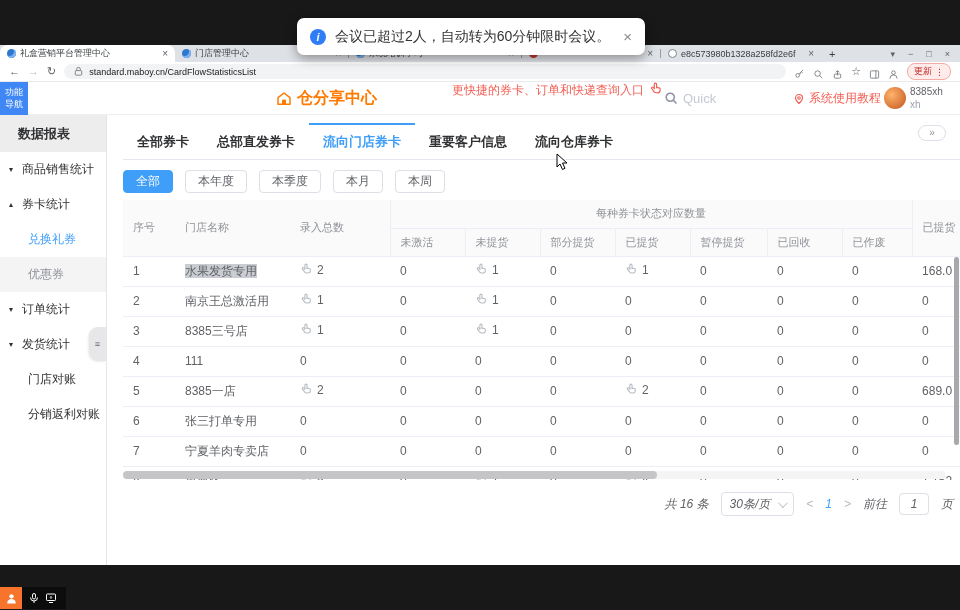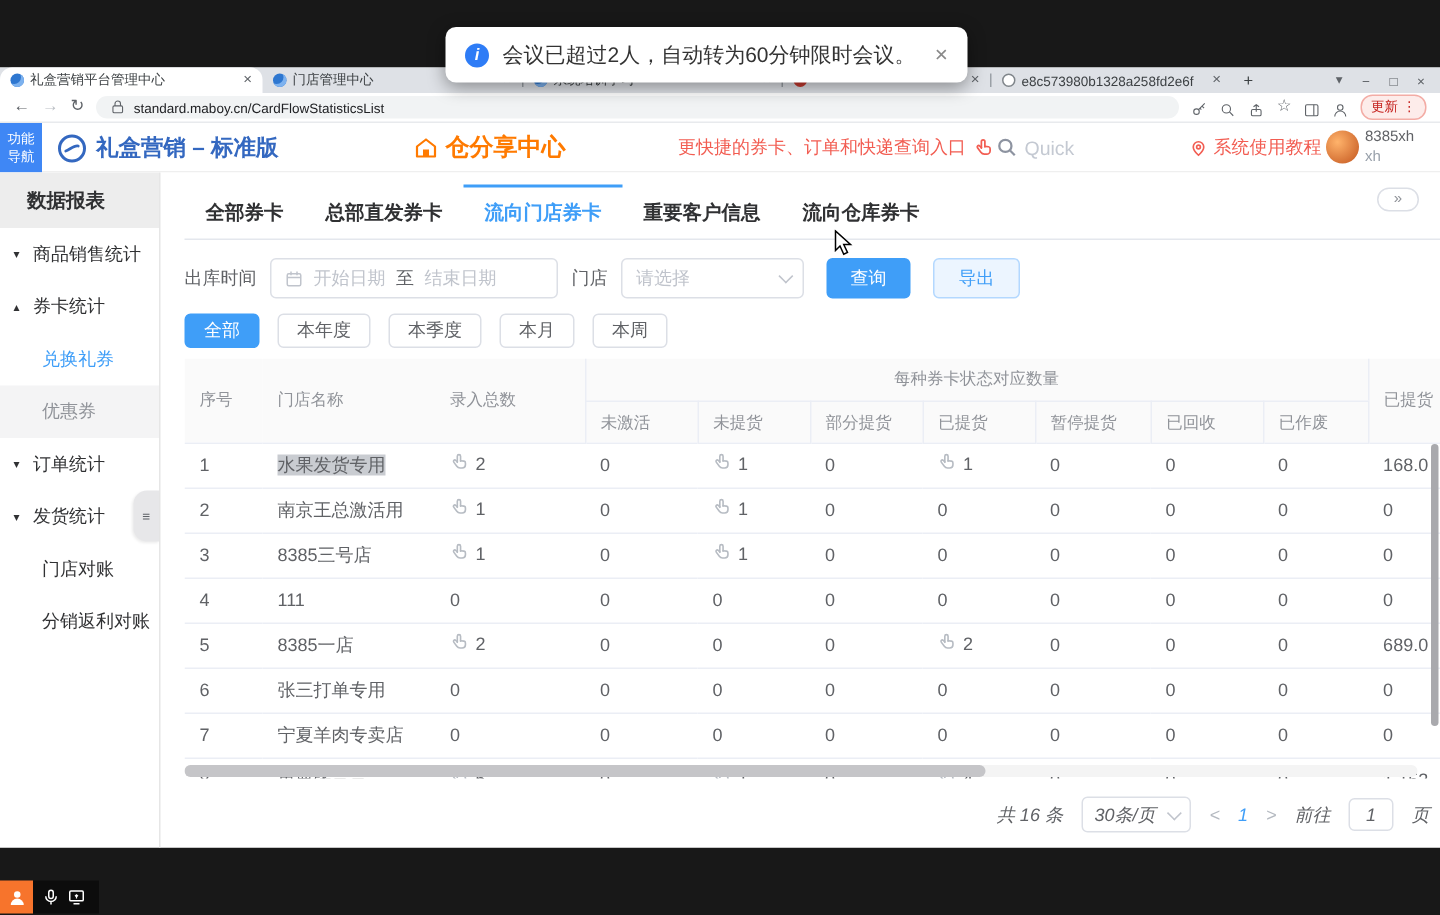--- a/index.html
+++ b/index.html
@@ -26,21 +26,21 @@
   .bicon{width:11px;height:11px;flex:none;}
   .bicon svg{width:100%;height:100%;stroke:#5f6368;fill:none;stroke-width:1.6;}
   .update-pill{display:flex;align-items:center;gap:3px;border:1px solid #f3aca5;background:#fdecea;color:#c5221f;border-radius:8px;padding:1px 6px;font-size:9px;}
   
   .appheader{position:relative;height:33px;background:#fff;border-bottom:1px solid #efefef;}
   .fnnav{position:absolute;left:0;top:0;width:28px;height:33px;background:#3f87f5;color:#fff;font-size:9px;text-align:center;display:flex;align-items:center;justify-content:center;line-height:1.3;padding:1px;}
   .brand{position:absolute;left:38px;top:0;height:33px;display:flex;align-items:center;gap:6px;}
   .logo{width:20px;height:20px;}
   .brandname{color:#3468c0;font-weight:bold;font-size:15px;white-space:nowrap;}
   .sharecenter{position:absolute;left:276px;top:0;height:33px;display:flex;align-items:center;gap:5px;color:#ff7a00;font-weight:bold;font-size:16px;}
-  .headtip{position:absolute;left:452px;top:0;height:33px;display:flex;align-items:center;gap:5px;color:#f25d52;font-size:12px;}
+  .headtip{position:absolute;left:452px;top:0;height:33px;display:flex;align-items:flex-start;gap:5px;color:#f25d52;font-size:12px;}
   .quick{position:absolute;left:664px;top:0;height:33px;display:flex;align-items:center;gap:4px;color:#c4c9d2;font-size:13px;}
   .tutorial{position:absolute;left:793px;top:0;height:33px;display:flex;align-items:center;gap:4px;color:#f25d52;font-size:12px;}
   .avatar{position:absolute;left:884px;top:5px;width:22px;height:22px;border-radius:50%;background:radial-gradient(circle at 35% 35%,#ffb36b,#c2541d);}
   .uid{position:absolute;left:910px;top:4px;font-size:10px;color:#606266;line-height:1.25;}
   
   .workspace{position:absolute;top:70px;left:0;width:960px;height:450px;display:flex;background:#fff;}
   .sidebar{width:107px;border-right:1px solid #e6e6e6;position:relative;flex:none;}
   .sbtitle{height:37px;background:#ededed;display:flex;align-items:center;padding-left:18px;font-weight:bold;font-size:13px;color:#303133;}
   .sbitem{display:flex;align-items:center;gap:5px;padding:9px 0 9px 9px;font-size:12px;color:#303133;cursor:default;}
   .sbitem .arr{font-size:8px;color:#303133;width:8px;}
@@ -174,27 +174,20 @@
             <path d="M4 21a8 8 0 0 1 16 0"></path>
           </svg></span>
       <span class="update-pill">
         <span>更新</span>
         <span>⋮</span>
       </span>
     </div>
 
     <div class="appheader">
       <div class="fnnav">功能导航</div>
-      <div class="brand">
-        <svg class="logo" viewBox="0 0 24 24">
-            <circle cx="12" cy="12" r="10" fill="none" stroke="#3468c0" stroke-width="2.4"></circle>
-            <path d="M7 14c3-1 7-5 10-4" fill="none" stroke="#3468c0" stroke-width="2.2" stroke-linecap="round"></path>
-          </svg>
-        <span class="brandname">礼盒营销 – 标准版</span>
-      </div>
       <div class="sharecenter">
         <svg width="16" height="16" viewBox="0 0 24 24">
             <path d="M3 10 12 3l9 7v10H3z" fill="none" stroke="#ff7a00" stroke-width="2.2" stroke-linejoin="round"></path>
             <rect x="9" y="13" width="6" height="7" fill="#ff7a00"></rect>
           </svg>
         <span>仓分享中心</span>
       </div>
       <div class="headtip">
         <span>更快捷的券卡、订单和快递查询入口</span>
         <svg width="14" height="14" viewBox="0 0 24 24" style="fill:none;stroke:#f25d52;stroke-width:2;stroke-linecap:round;stroke-linejoin:round;">
@@ -257,39 +250,20 @@
         <div class="sbhandle">≡</div>
       </aside>
       <section class="content">
         <div class="ctabs">
           <div class="ctab">全部券卡</div>
           <div class="ctab">总部直发券卡</div>
           <div class="ctab active">流向门店券卡</div>
           <div class="ctab">重要客户信息</div>
           <div class="ctab">流向仓库券卡</div>
           <div class="expandbtn">»</div>
-        </div>
-        <div class="filters">
-          <span>出库时间</span>
-          <div class="daterange">
-            <svg width="12" height="12" viewBox="0 0 24 24" style="fill:none;stroke:#c0c4cc;stroke-width:2;">
-                <rect x="3" y="5" width="18" height="16" rx="2"></rect>
-                <path d="M3 10h18M8 2v5M16 2v5"></path>
-              </svg>
-            <span class="ph">开始日期</span>
-            <span>至</span>
-            <span class="ph">结束日期</span>
-          </div>
-          <span>门店</span>
-          <div class="selectbox">
-            <span class="ph">请选择</span>
-            <span class="chev"></span>
-          </div>
-          <div class="btn primary">查询</div>
-          <div class="btn plain">导出</div>
         </div>
         <div class="quickrow">
           <div class="chip active">全部</div>
           <div class="chip">本年度</div>
           <div class="chip">本季度</div>
           <div class="chip">本月</div>
           <div class="chip">本周</div>
         </div>
         <div class="tablewrap">
           <table>

